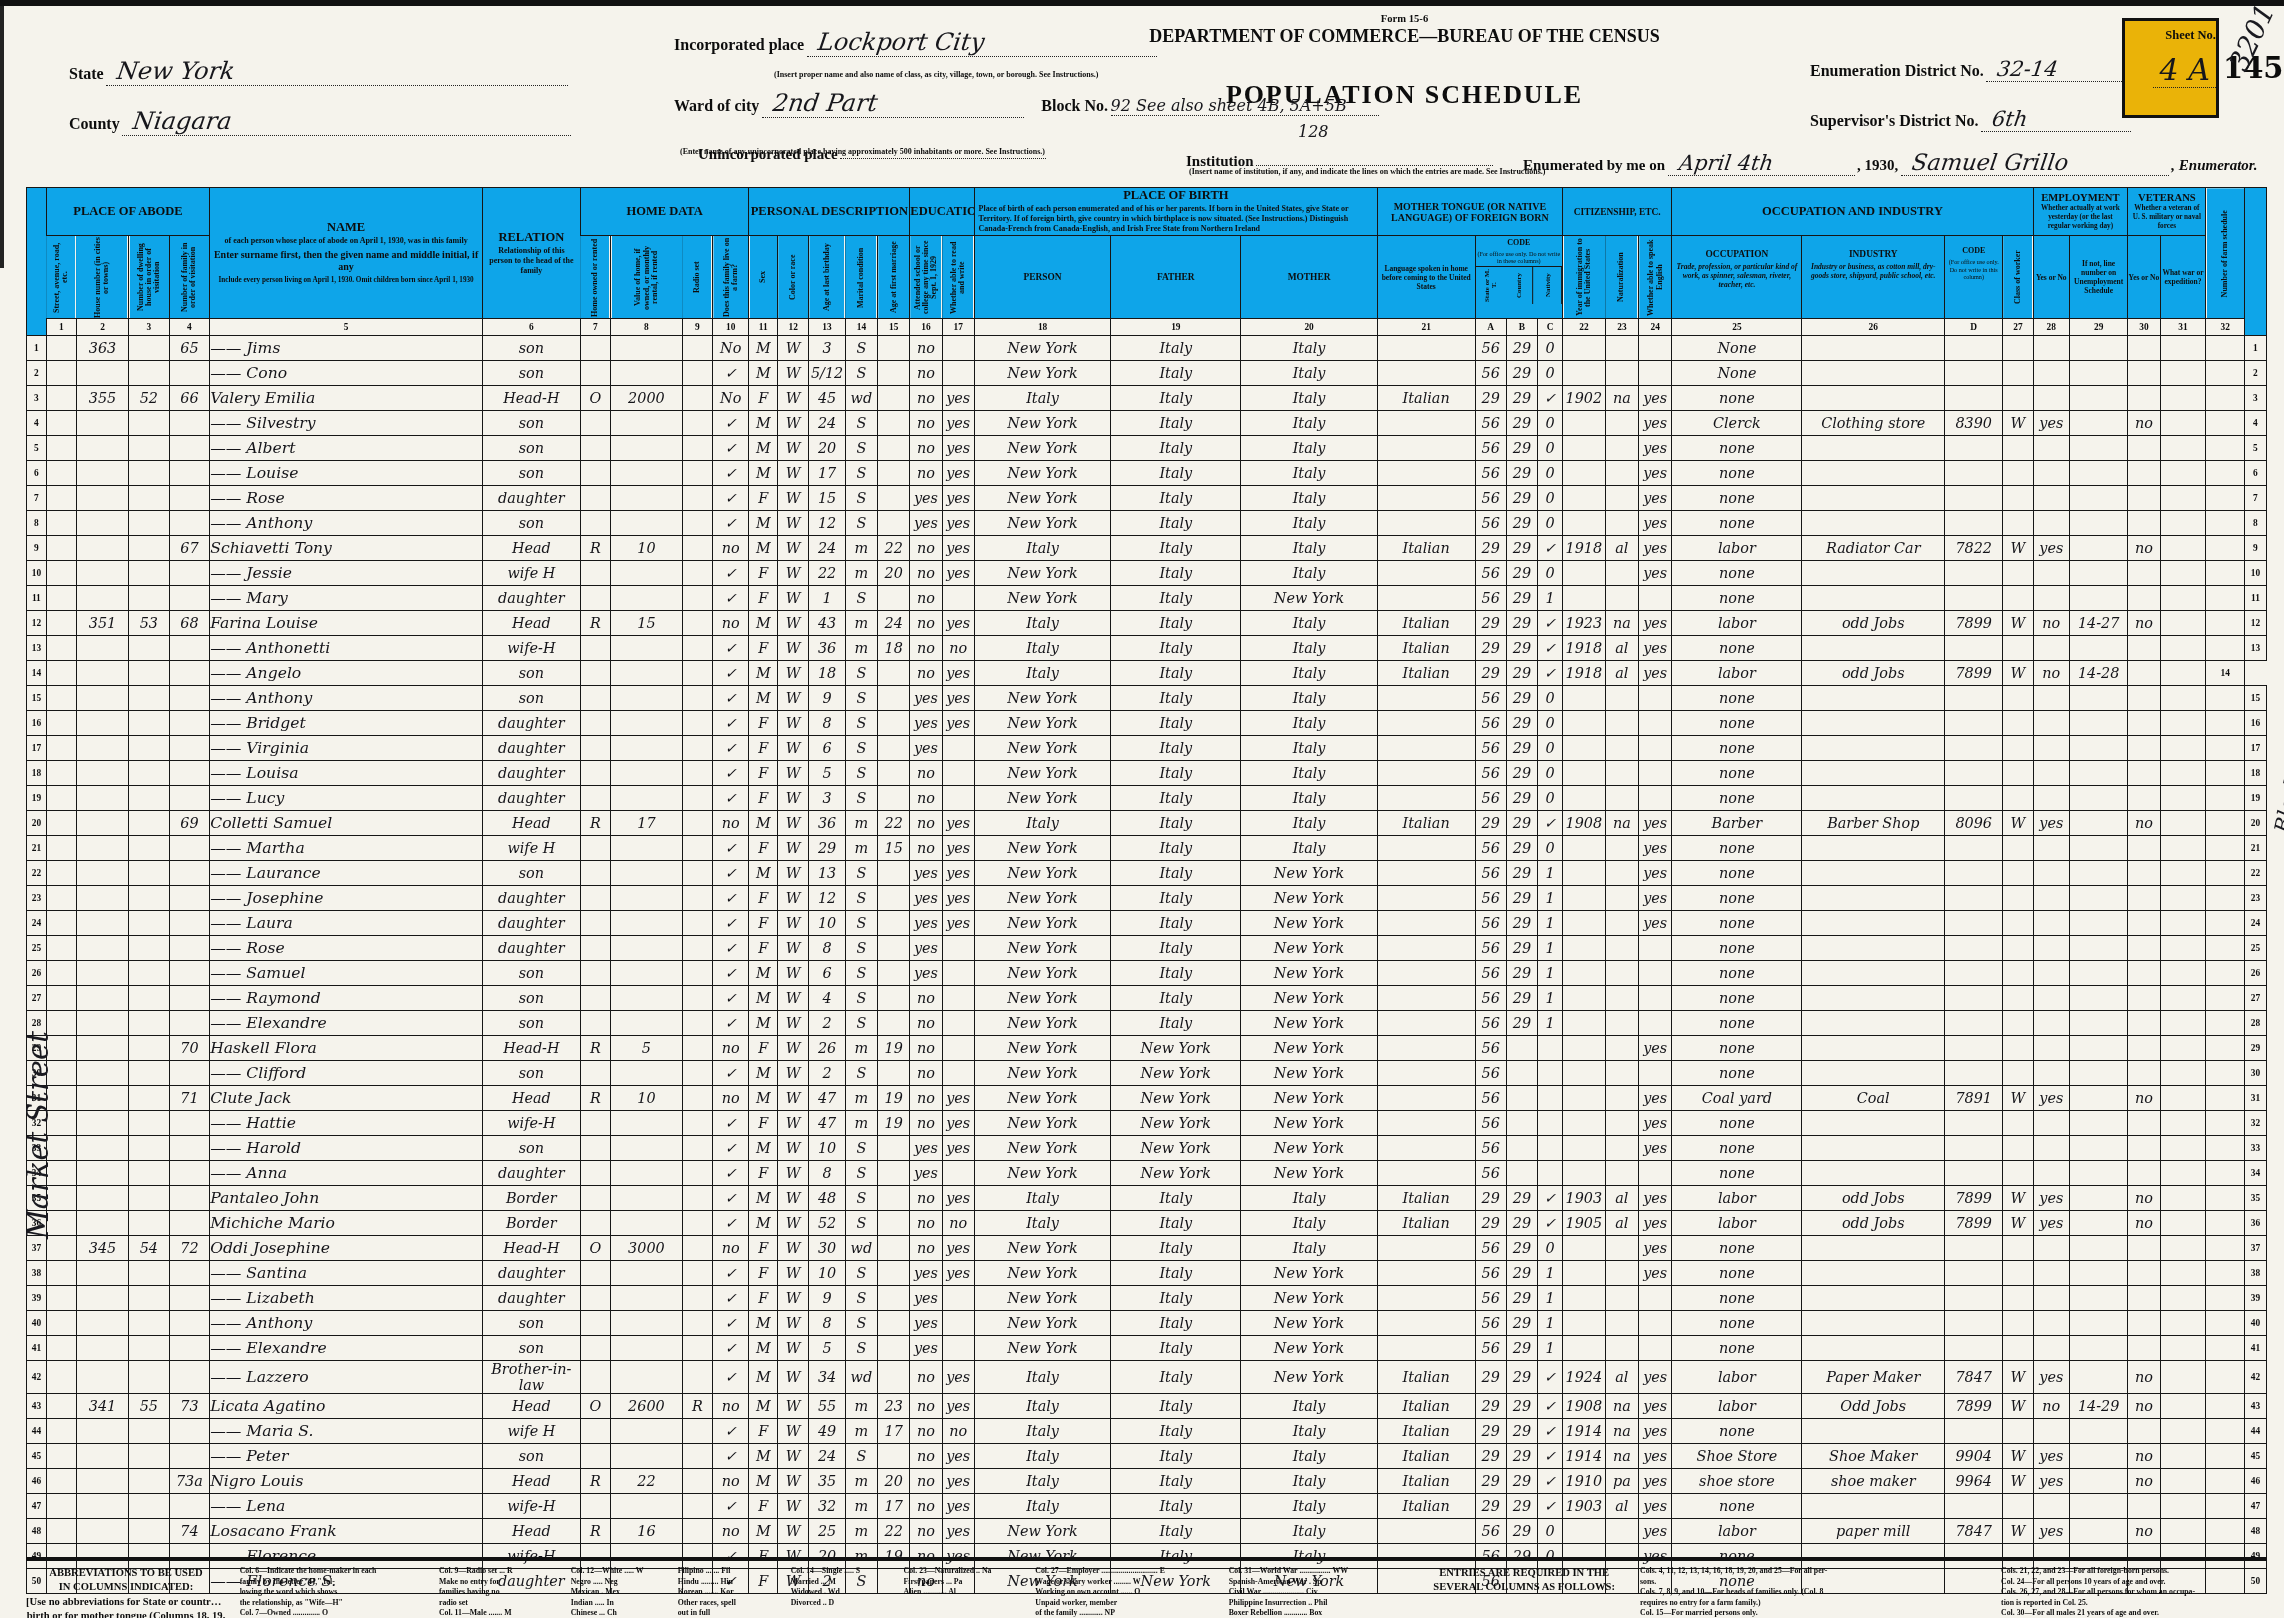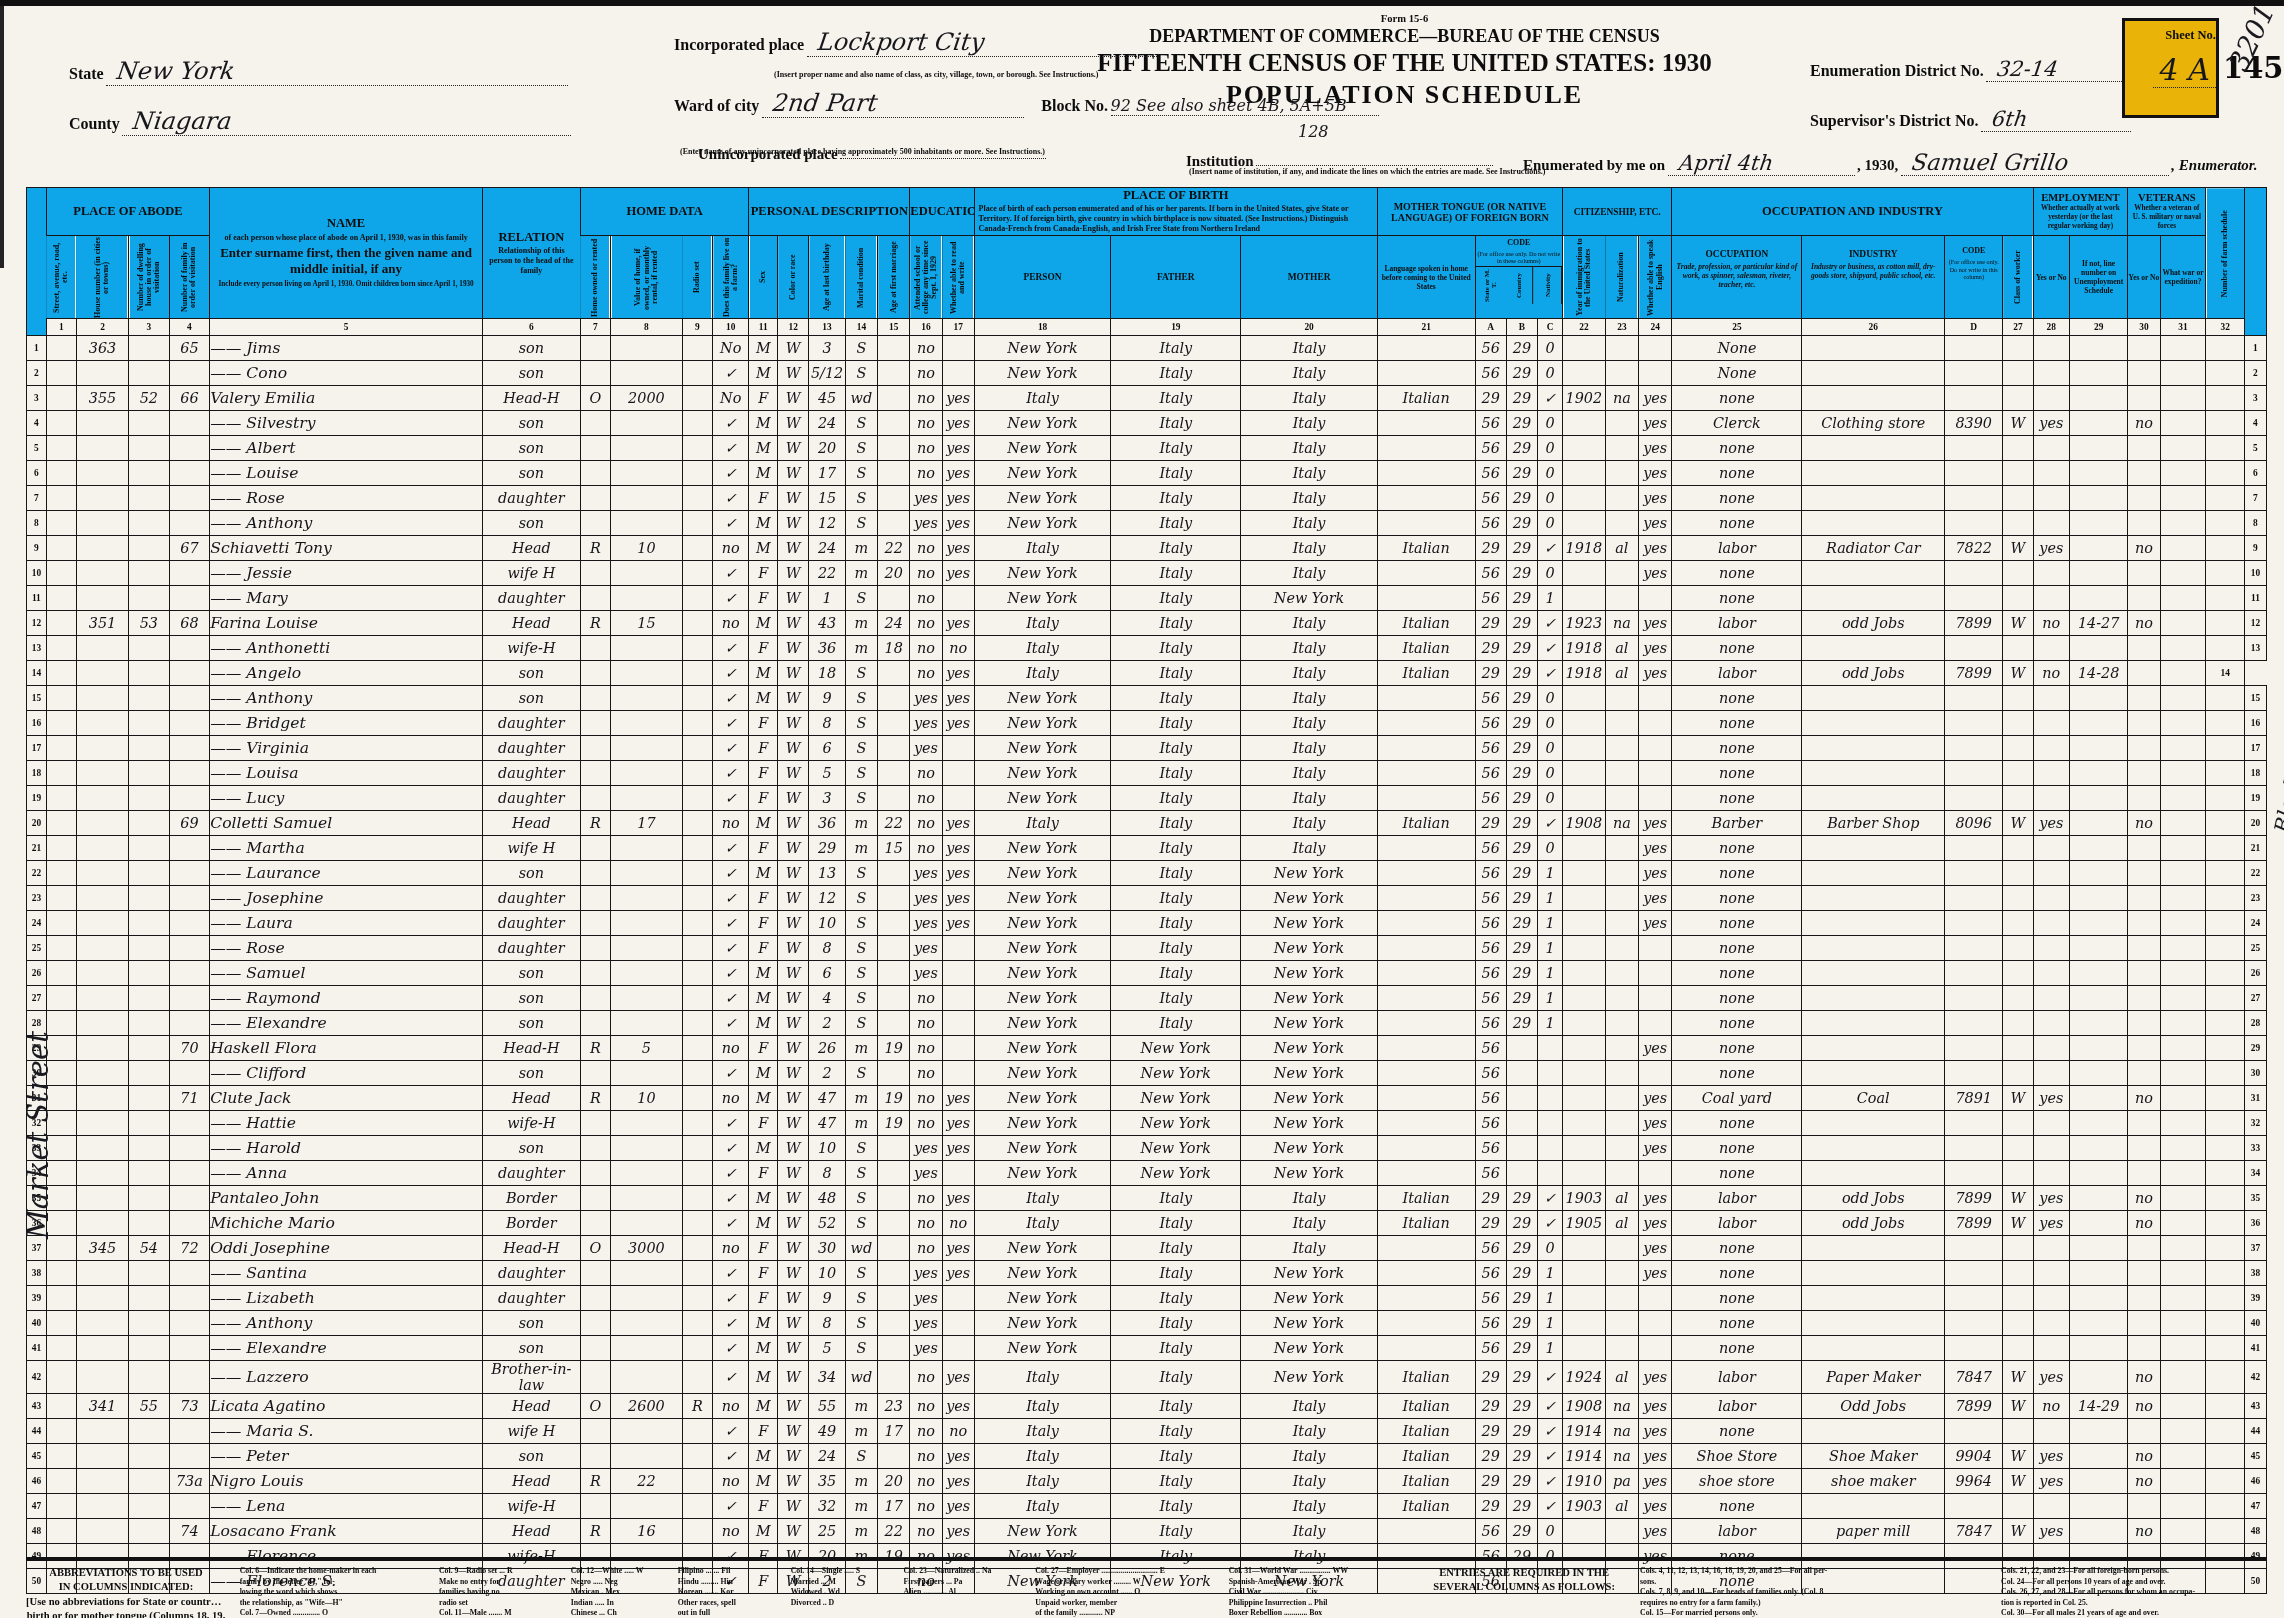--- a/index.html
+++ b/index.html
@@ -56,21 +56,20 @@
 </style>
 </head>
 <body>
 
 <div id="paper">
   <div class="topbar"></div>
   <div class="sidebar-smudge"></div>
 
   <div class="ttl" style="left:1061px;top:12.5px;width:687px;font-size:10.6px;">Form 15-6</div>
   <div class="ttl" style="left:1061px;top:26px;width:687px;font-size:18px;">DEPARTMENT OF COMMERCE—BUREAU OF THE CENSUS</div>
-  <div class="ttl" style="left:1061px;top:49px;width:687px;font-size:25px;">FIFTEENTH CENSUS OF THE UNITED STATES:  1930</div>
   <div class="ttl" style="left:1061px;top:80px;width:687px;font-size:26px;letter-spacing:1.9px;">POPULATION SCHEDULE</div>
 
   <div class="fld" style="left:69px;top:57px;">
     <span class="lab2">State</span>
     <span class="dot" style="width:462px;"><span class="hw hwv">New York</span></span>
   </div>
   <div class="fld" style="left:69px;top:107px;">
     <span class="lab2">County</span>
     <span class="dot" style="width:449px;"><span class="hw hwv">Niagara</span></span>
   </div>
@@ -161,21 +160,21 @@
         <col style="width:37px">
         <col style="width:21px">
     </colgroup>
     <thead>
       <tr>
         <th rowspan="3"></th>
         <th class="grp" colspan="4">PLACE OF ABODE</th>
         <th rowspan="2">
           <div class="grp" style="height:auto;">NAME</div>
           <div class="gdesc">of each person whose place of abode on April 1, 1930, was in this family</div>
-          <div class="gdesc" style="font-size:13px;">Enter surname first, then the given name and middle initial, if any</div>
+          <div class="gdesc" style="font-size:10px;">Enter surname first, then the given name and middle initial, if any</div>
           <div class="gdesc" style="font-size:7.2px;">Include every person living on April 1, 1930.  Omit children born since April 1, 1930</div>
         </th>
         <th rowspan="2">
           <div class="grp" style="height:auto;">RELATION</div>
           <div class="gdesc">Relationship of this person to the head of the family</div>
         </th>
         <th class="grp" colspan="4">HOME DATA</th>
         <th class="grp" colspan="5">PERSONAL DESCRIPTION</th>
         <th class="grp" colspan="2">EDUCATION</th>
         <th colspan="3">

